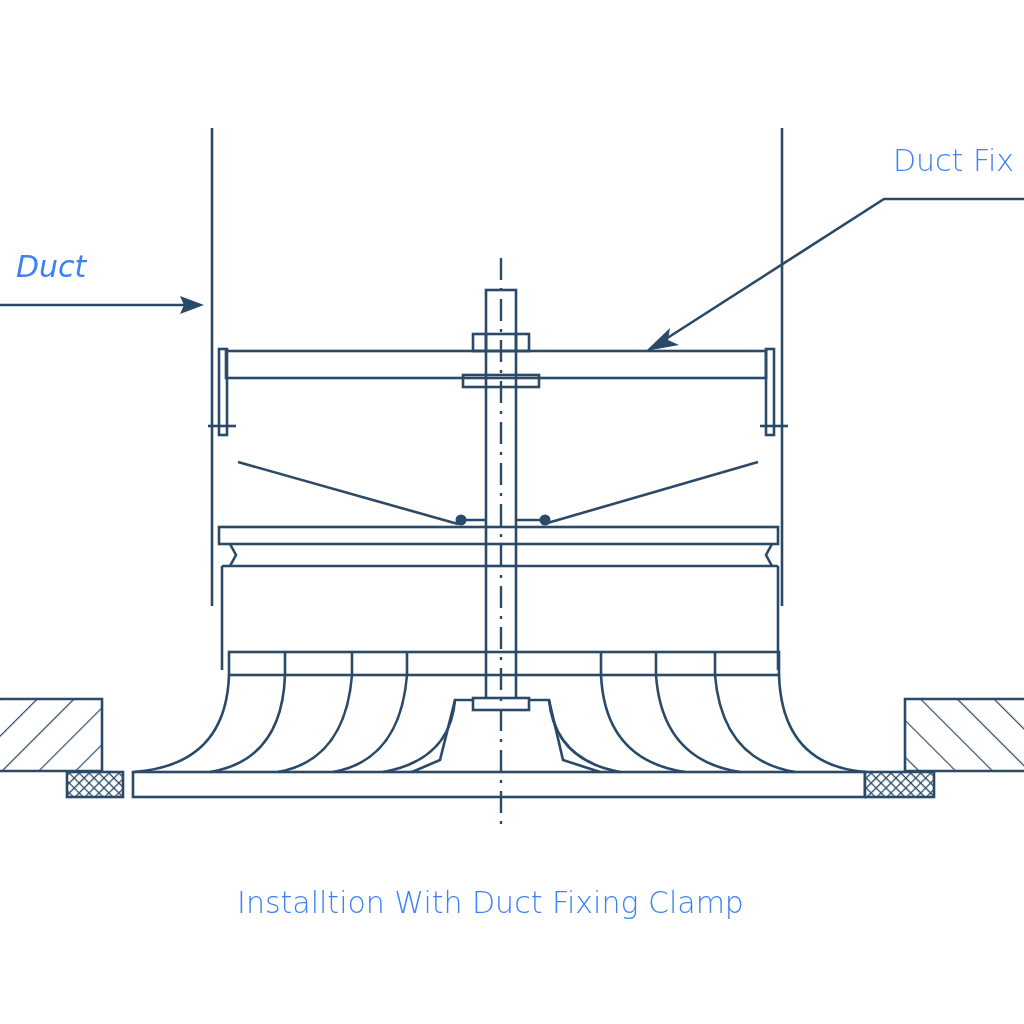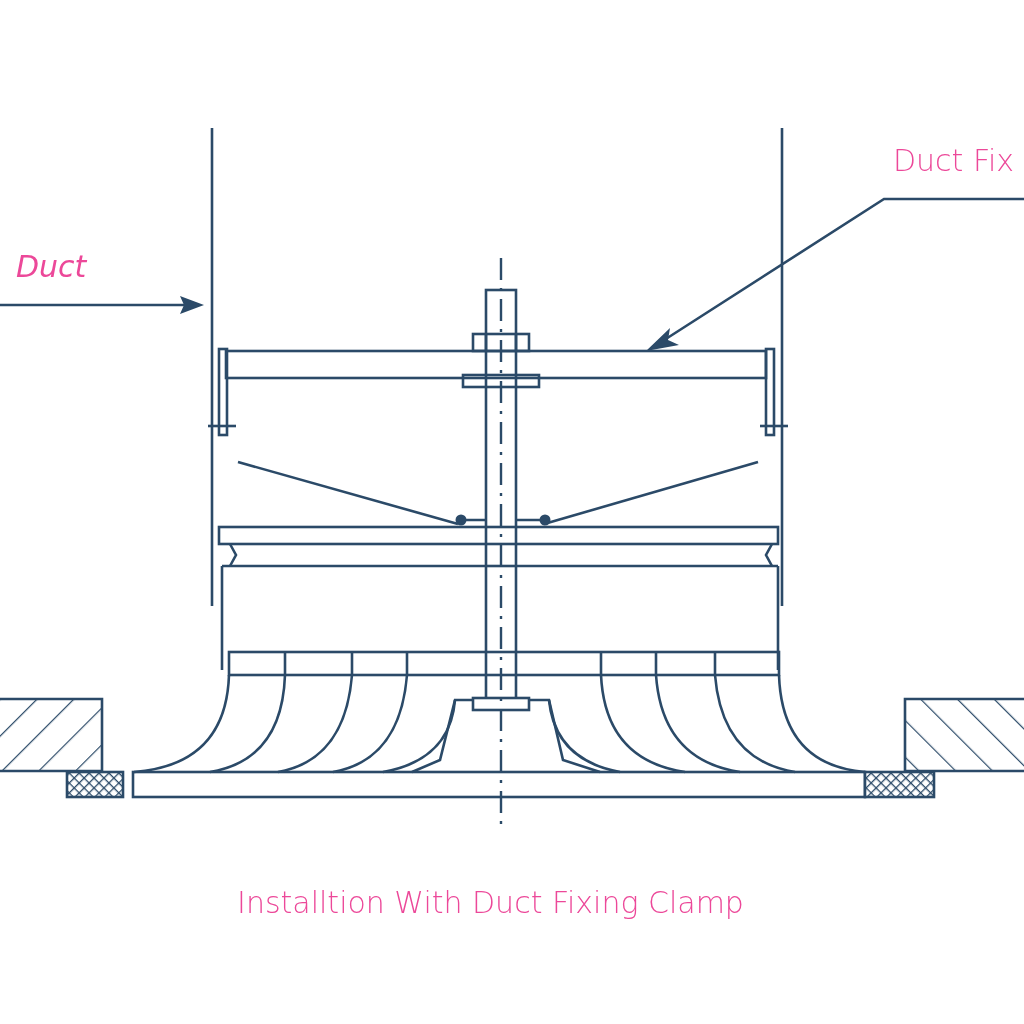--- a/index.html
+++ b/index.html
@@ -1,21 +1,21 @@
 <!DOCTYPE html>
 <html><head>
   <meta charset="utf-8">
   <style>
     html, body { margin: 0; padding: 0; background: #ffffff; }
     body { width: 1024px; height: 1024px; overflow: hidden; position: relative; }
     #stage { position: absolute; left: 0; top: 0; width: 1024px; height: 1024px; }
     .ln { stroke: #2b4a68; stroke-width: 2.6; fill: none; stroke-linecap: butt; stroke-linejoin: miter; }
     .fillw { fill: #ffffff; }
     .center { stroke: #2b4a68; stroke-width: 2.4; fill: none; stroke-dasharray: 22 8 3 8; }
-    .label { position: absolute; font-family: "DejaVu Sans", sans-serif; color: #ec4899; white-space: nowrap; font-weight: 300; }
+    .label { position: absolute; font-family: "DejaVu Sans", sans-serif; color: #3b82f6; white-space: nowrap; font-weight: 300; }
     #lbl-duct { left: 16px; top: 249px; font-size: 30px; font-style: italic; }
     #lbl-fix { left: 893px; top: 143px; font-size: 30px; }
     #caption { left: 0; width: 981px; text-align: center; top: 885px; font-size: 30px; }
   </style>
 </head>
 <body>
 
 <svg id="stage" viewBox="0 0 1024 1024" xmlns="http://www.w3.org/2000/svg">
   <defs>
     <pattern id="hatch-l" patternUnits="userSpaceOnUse" width="26" height="26" patternTransform="rotate(45)">

